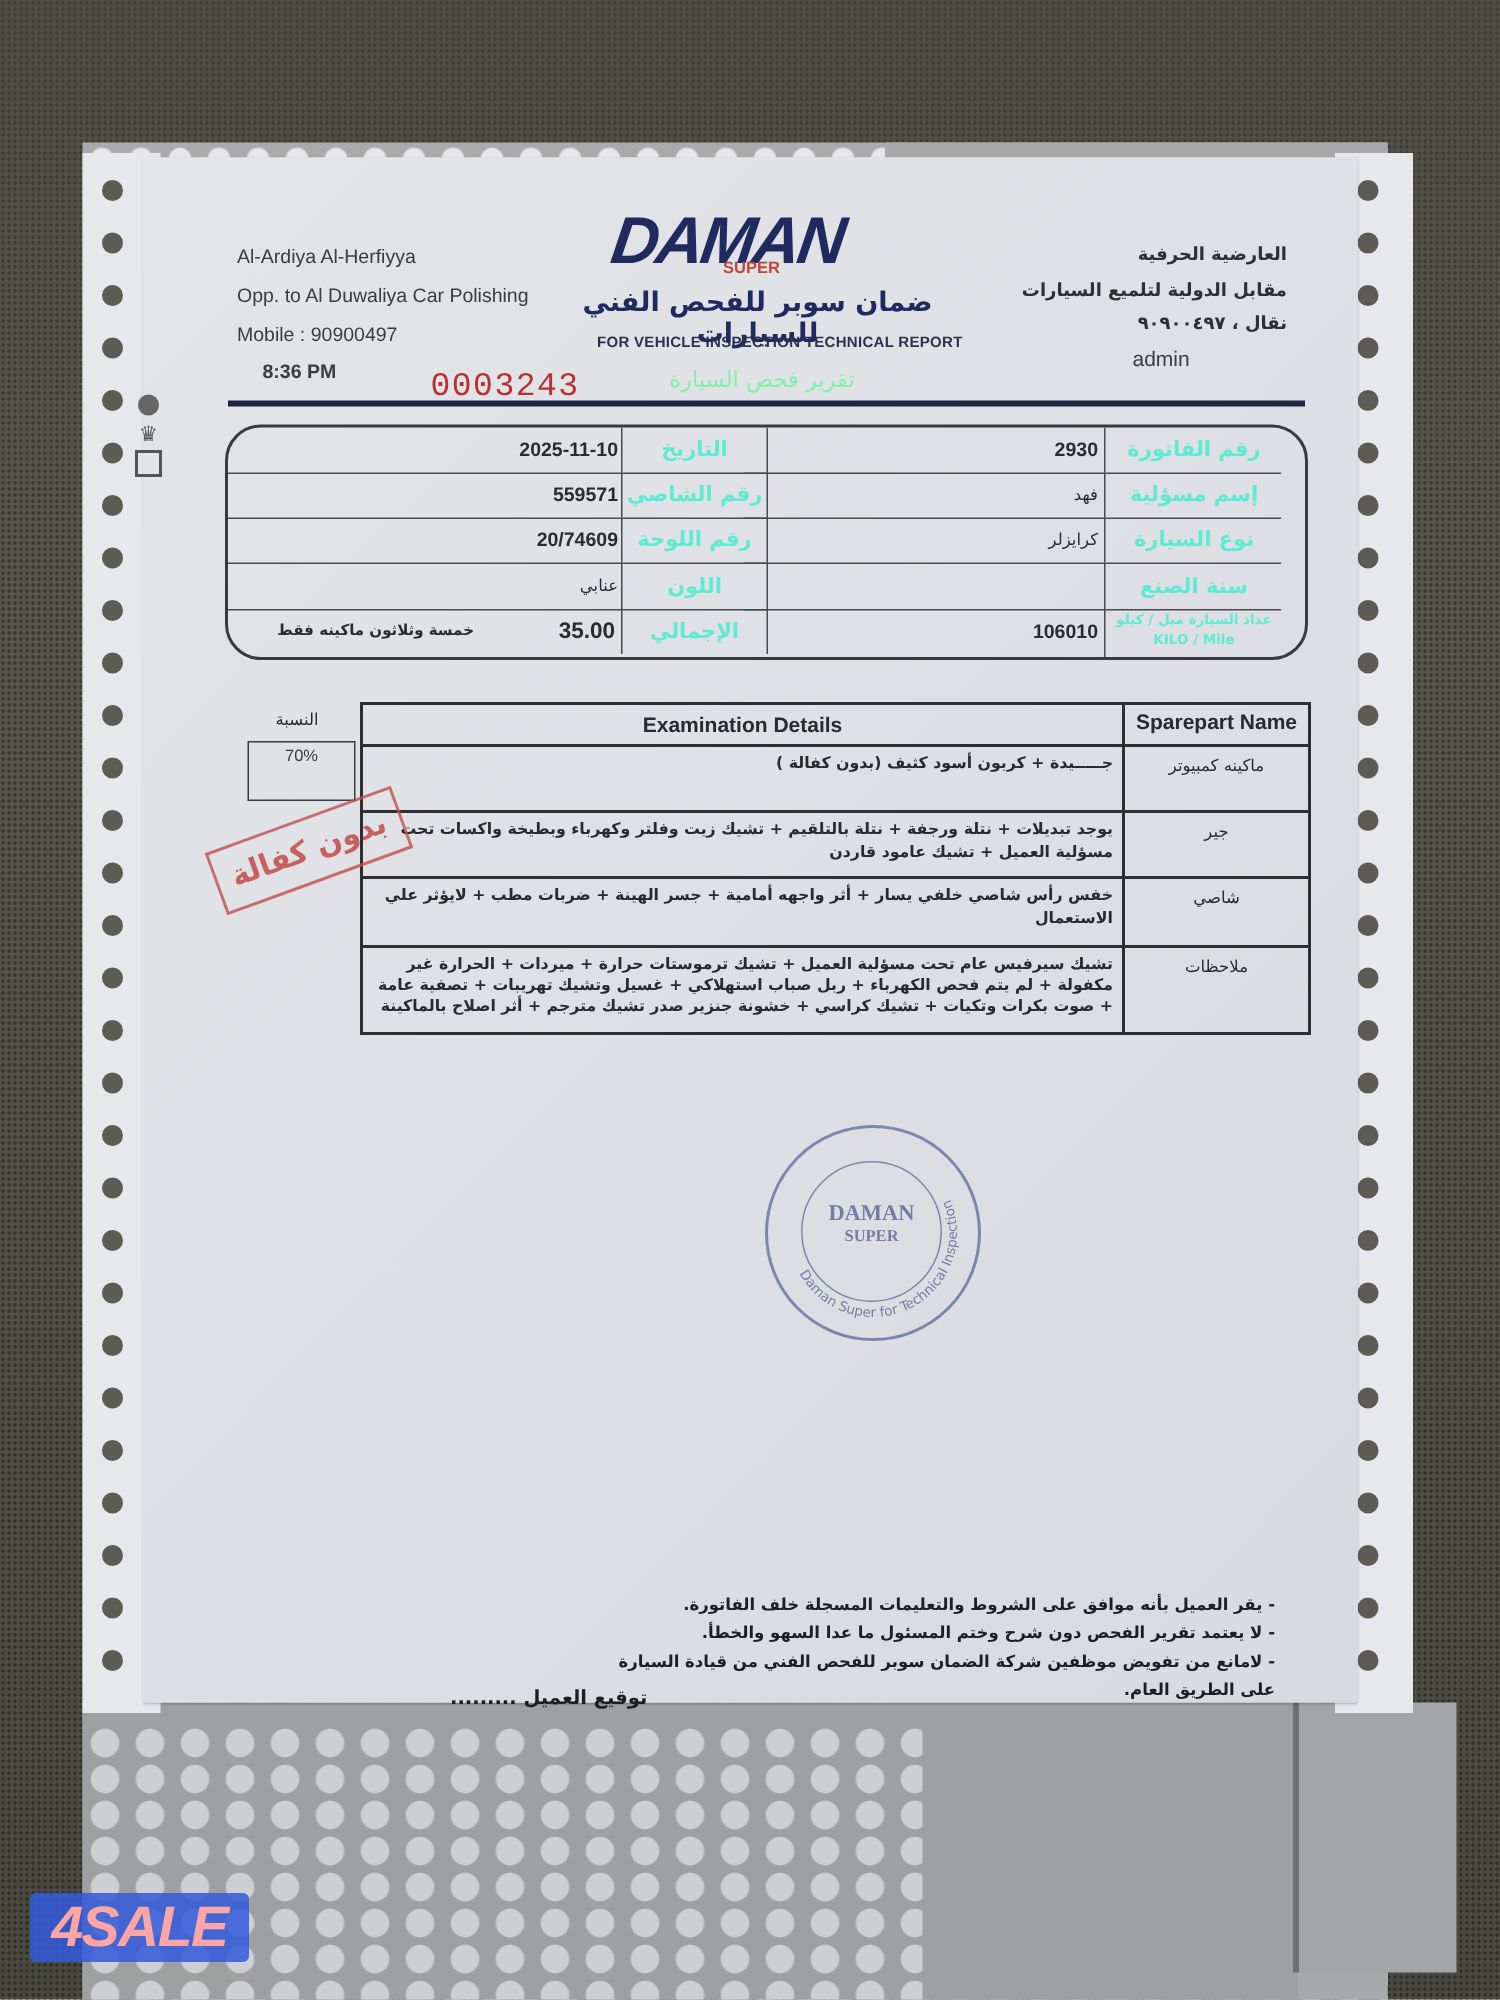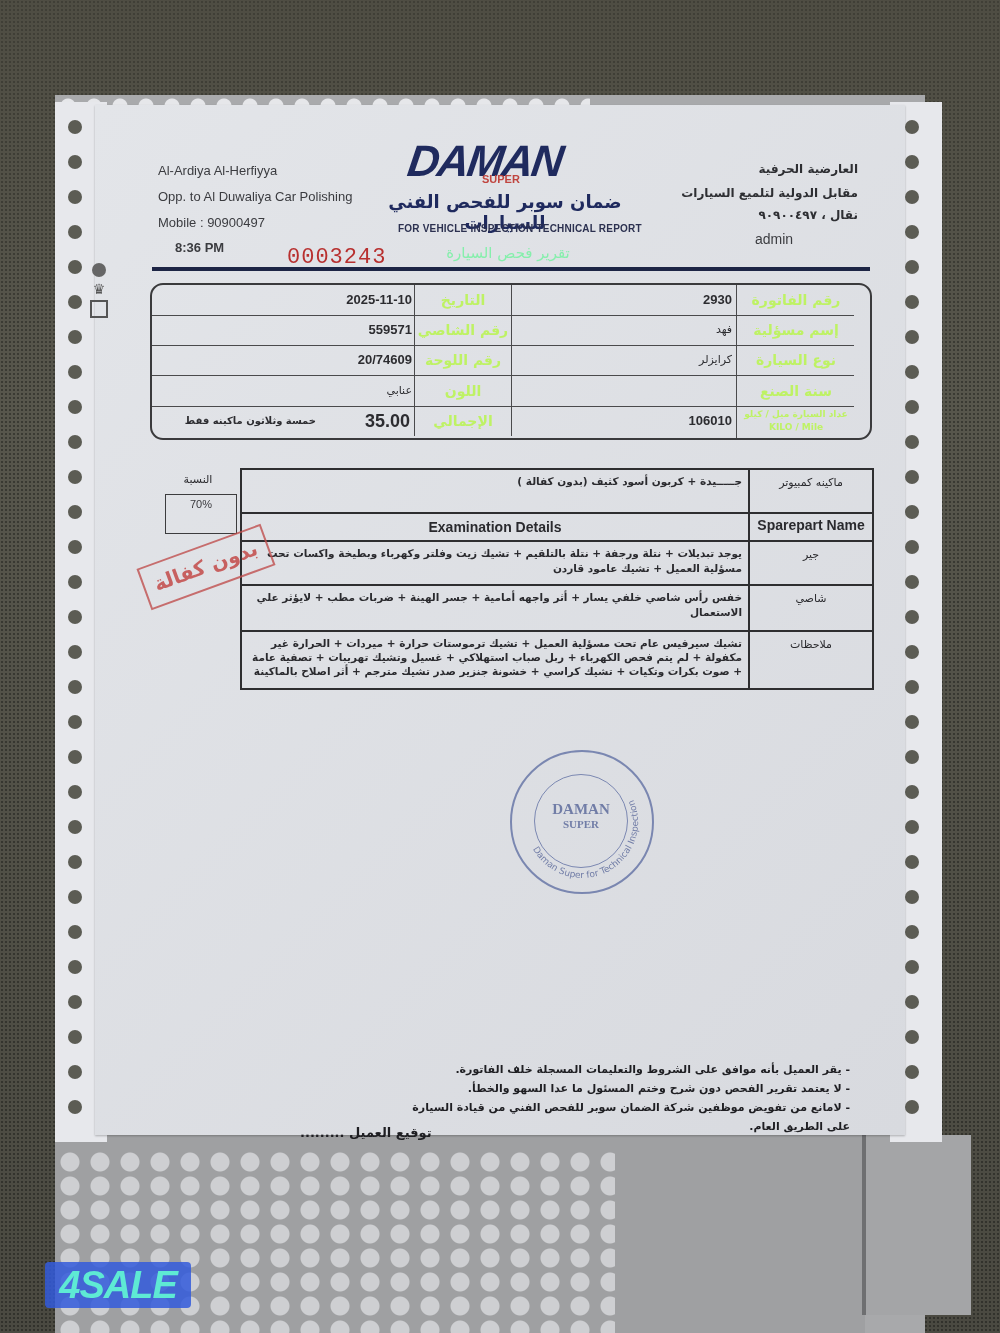--- a/index.html
+++ b/index.html
@@ -33,26 +33,26 @@
   .ar{direction:rtl;font-family:"DejaVu Sans", sans-serif;}
   .ar-addr{font-size:12px;color:#2e2f33;font-weight:bold;}
   .logo-en{font-size:44px;font-weight:900;font-style:italic;color:#1f2a5e;letter-spacing:-2px;transform:skewX(-8deg);}
   .logo-super{font-size:11px;font-weight:bold;color:#c0453f;}
   .logo-ar{font-size:18px;font-weight:bold;color:#1f2a5e;}
   .report-en{font-size:10px;font-weight:bold;color:#2c3150;letter-spacing:0.2px;}
   .report-ar{font-size:15px;color:#86efac;}
   .serial{font-family:"Liberation Mono", monospace;font-size:22px;color:#b8302f;letter-spacing:1px;}
   .hr-thick{position:absolute;left:152px;width:718px;height:4px;background:#1d2545;}
   
-  .info{position:absolute;left:150px;top:283px;width:718px;height:153px;border:2px solid #3a3a3c;border-radius:13px;overflow:hidden;}
+  .info{position:absolute;left:150px;top:283px;width:718px;height:153px;border:2px solid #3a3a3c;border-radius:24px;overflow:hidden;}
   .info-col{position:absolute;top:0;height:153px;}
   .info-row{position:absolute;left:0;right:0;height:30px;border-bottom:1.5px solid #4a4a4c;}
   .info-row:last-child{border-bottom:none;}
   .lbl{position:absolute;top:0;height:30px;border-left:1.5px solid #4a4a4c;border-right:1.5px solid #4a4a4c;
-    color:#bef264;font-weight:bold;font-size:14px;line-height:30px;text-align:center;direction:rtl;
+    color:#5eead4;font-weight:bold;font-size:14px;line-height:30px;text-align:center;direction:rtl;
     font-family:"DejaVu Sans", sans-serif;}
   .val{position:absolute;top:0;height:30px;line-height:30px;font-size:13px;font-weight:bold;color:#2c2c30;text-align:right;}
   .val.ar{font-size:11px;font-weight:normal;}
   
   .exam{position:absolute;left:240px;top:468px;width:630px;border:2px solid #2e2e30;}
   .exam-row{display:flex;border-bottom:2px solid #2e2e30;}
   .exam-row:last-child{border-bottom:none;}
   .exam-detail{width:508px;border-right:2px solid #2e2e30;padding:4px 6px;box-sizing:border-box;
     direction:rtl;font-family:"DejaVu Sans", sans-serif;font-size:10.5px;font-weight:bold;color:#2a2a2e;line-height:15px;}
   .exam-name{flex:1;text-align:center;direction:rtl;font-family:"DejaVu Sans", sans-serif;font-size:11px;color:#2a2a2e;padding-top:6px;}
@@ -64,21 +64,21 @@
     transform:rotate(-20deg);font-size:20px;font-weight:bold;text-align:center;line-height:38px;direction:rtl;
     font-family:"DejaVu Sans", sans-serif;opacity:.8;}
   .seal{position:absolute;left:510px;top:750px;width:140px;height:140px;border-radius:50%;border:2px solid #5a6aa0;opacity:.75;}
   .seal-inner{position:absolute;left:22px;top:22px;width:92px;height:92px;border-radius:50%;border:1.5px solid #5a6aa0;
     text-align:center;color:#4e5d93;font-family:"Liberation Serif", serif;}
   .seal-ring{position:absolute;left:0;top:0;width:140px;height:140px;}
   .terms{position:absolute;left:400px;top:1060px;width:450px;direction:rtl;font-family:"DejaVu Sans", sans-serif;
     font-size:11px;font-weight:bold;color:#1e1e22;line-height:19px;}
   .sign{position:absolute;left:300px;top:1125px;direction:rtl;font-family:"DejaVu Sans", sans-serif;font-size:13px;font-weight:bold;color:#1e1e22;}
   .wm{position:absolute;left:20px;top:1262px;width:146px;height:46px;background:rgba(50,90,220,0.85);border-radius:4px;
-    color:#5eead4;font-size:38px;font-weight:900;font-style:italic;line-height:46px;text-align:center;letter-spacing:-1px;margin-left:25px;}
+    color:#fca5a5;font-size:38px;font-weight:900;font-style:italic;line-height:46px;text-align:center;letter-spacing:-1px;}
   .crown{position:absolute;left:74px;top:263px;width:50px;text-align:center;color:#555;font-size:9px;}
 </style>
 </head>
 <body>
 
 <div class="seat-shadow"></div>
 <div class="folder"></div>
 <div class="folder-right"></div>
 <div class="folder-bottom"></div>
 <div class="folder-dots-bottom"></div>
@@ -188,21 +188,21 @@
     <div class="info-row" style="top:60px;">
       <div class="val" style="left:10px;width:250px;">20/74609</div>
       <div class="lbl" style="left:262px;width:96px;">رقم اللوحة</div>
     </div>
     <div class="info-row" style="top:91px;">
       <div class="val ar" style="left:10px;width:250px;">عنابي</div>
       <div class="lbl" style="left:262px;width:96px;">اللون</div>
     </div>
     <div class="info-row" style="top:121px;border-bottom:none;">
       <div class="val ar" style="left:4px;width:160px;font-size:10px;font-weight:bold;">خمسة وثلاثون ماكينه فقط</div>
-      <div class="val" style="left:160px;width:98px;font-size:18px;">35.00</div>
+      <div class="val" style="left:160px;width:98px;font-size:15px;">35.00</div>
       <div class="lbl" style="left:262px;width:96px;">الإجمالي</div>
     </div>
   </div>
 
   <div class="info-col" style="left:344px;width:358px;">
     <div class="info-row" style="top:0;">
       <div class="val" style="left:10px;width:226px;">2930</div>
       <div class="lbl" style="left:240px;width:118px;border-right:none;">رقم الفاتورة</div>
     </div>
     <div class="info-row" style="top:30px;">
@@ -220,27 +220,27 @@
       <div class="val" style="left:10px;width:226px;">106010</div>
       <div class="lbl" style="left:240px;width:118px;border-right:none;font-size:9px;line-height:13px;padding-top:2px;">عداد السيارة ميل / كيلو KILO / Mile</div>
     </div>
   </div>
 </div>
 
 <div class="pct-label">النسبة</div>
 <div class="pct-box">70%</div>
 
 <div class="exam">
+  <div class="exam-row exam-head">
+    <div class="exam-detail">Examination Details</div>
+    <div class="exam-name">Sparepart Name</div>
+  </div>
   <div class="exam-row" style="height:42px;">
     <div class="exam-detail">جـــــيدة     + كربون أسود كثيف      (بدون كفالة )</div>
     <div class="exam-name">ماكينه كمبيوتر</div>
-  </div>
-  <div class="exam-row exam-head">
-    <div class="exam-detail">Examination Details</div>
-    <div class="exam-name">Sparepart Name</div>
   </div>
   <div class="exam-row" style="height:42px;">
     <div class="exam-detail">يوجد تبديلات + نتلة ورجفة + نتلة بالتلقيم + تشيك زيت وفلتر وكهرباء وبطيخة واكسات   تحت مسؤلية العميل + تشيك عامود قاردن</div>
     <div class="exam-name">جير</div>
   </div>
   <div class="exam-row" style="height:44px;">
     <div class="exam-detail">خفس رأس شاصي خلفي يسار + أثر واجهه أمامية + جسر الهينة + ضربات مطب + لايؤثر علي الاستعمال</div>
     <div class="exam-name">شاصي</div>
   </div>
   <div class="exam-row" style="height:56px;border-radius:11px;">

